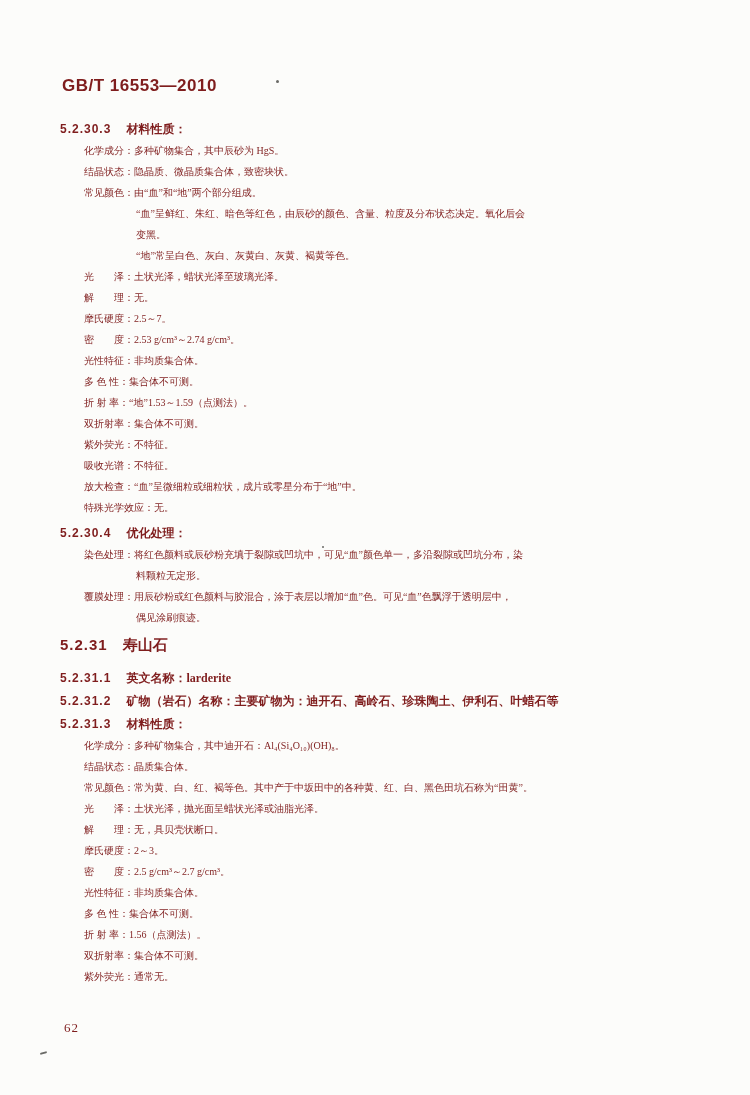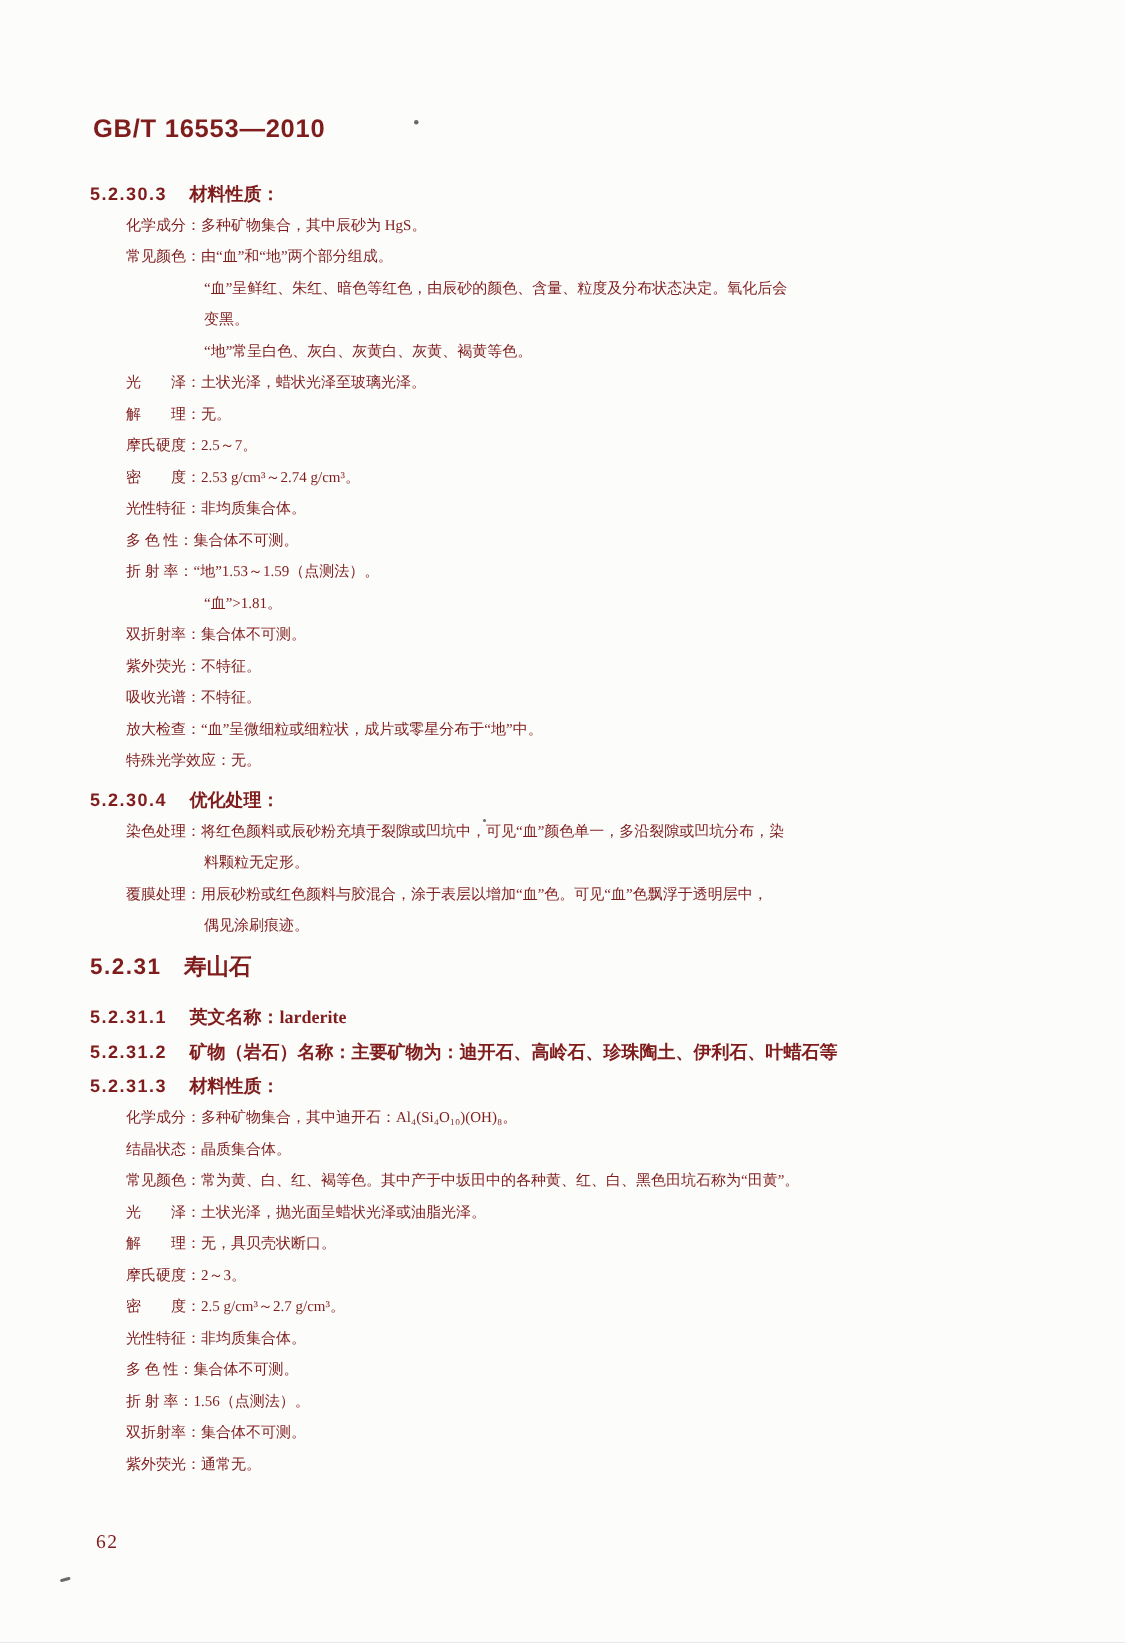--- a/index.html
+++ b/index.html
@@ -54,32 +54,32 @@
 
 <div class="page">
 
   <div class="hdr">GB/T 16553—2010</div>
 
   <div class="content">
 
     <section class="sec1">
       <p class="h"><span class="num">5.2.30.3</span><span class="ttl">材料性质：</span></p>
       <p class="l i1">化学成分：多种矿物集合，其中辰砂为 HgS。</p>
+      <p class="l i1">结晶状态：隐晶质、微晶质集合体，致密块状。</p>
       <p class="l i1">常见颜色：由“血”和“地”两个部分组成。</p>
       <p class="l i2">“血”呈鲜红、朱红、暗色等红色，由辰砂的颜色、含量、粒度及分布状态决定。氧化后会</p>
       <p class="l i2">变黑。</p>
       <p class="l i2">“地”常呈白色、灰白、灰黄白、灰黄、褐黄等色。</p>
       <p class="l i1">光　　泽：土状光泽，蜡状光泽至玻璃光泽。</p>
       <p class="l i1">解　　理：无。</p>
       <p class="l i1">摩氏硬度：2.5～7。</p>
       <p class="l i1">密　　度：2.53 g/cm³～2.74 g/cm³。</p>
       <p class="l i1">光性特征：非均质集合体。</p>
       <p class="l i1">多 色 性：集合体不可测。</p>
       <p class="l i1">折 射 率：“地”1.53～1.59（点测法）。</p>
-      <p class="l i2">“血”&gt;1.81。</p>
       <p class="l i1">双折射率：集合体不可测。</p>
       <p class="l i1">紫外荧光：不特征。</p>
       <p class="l i1">吸收光谱：不特征。</p>
       <p class="l i1">放大检查：“血”呈微细粒或细粒状，成片或零星分布于“地”中。</p>
       <p class="l i1">特殊光学效应：无。</p>
     </section>
 
     <section class="sec2">
       <p class="h"><span class="num">5.2.30.4</span><span class="ttl">优化处理：</span></p>
       <p class="l i1">染色处理：将红色颜料或辰砂粉充填于裂隙或凹坑中，可见“血”颜色单一，多沿裂隙或凹坑分布，染</p>

